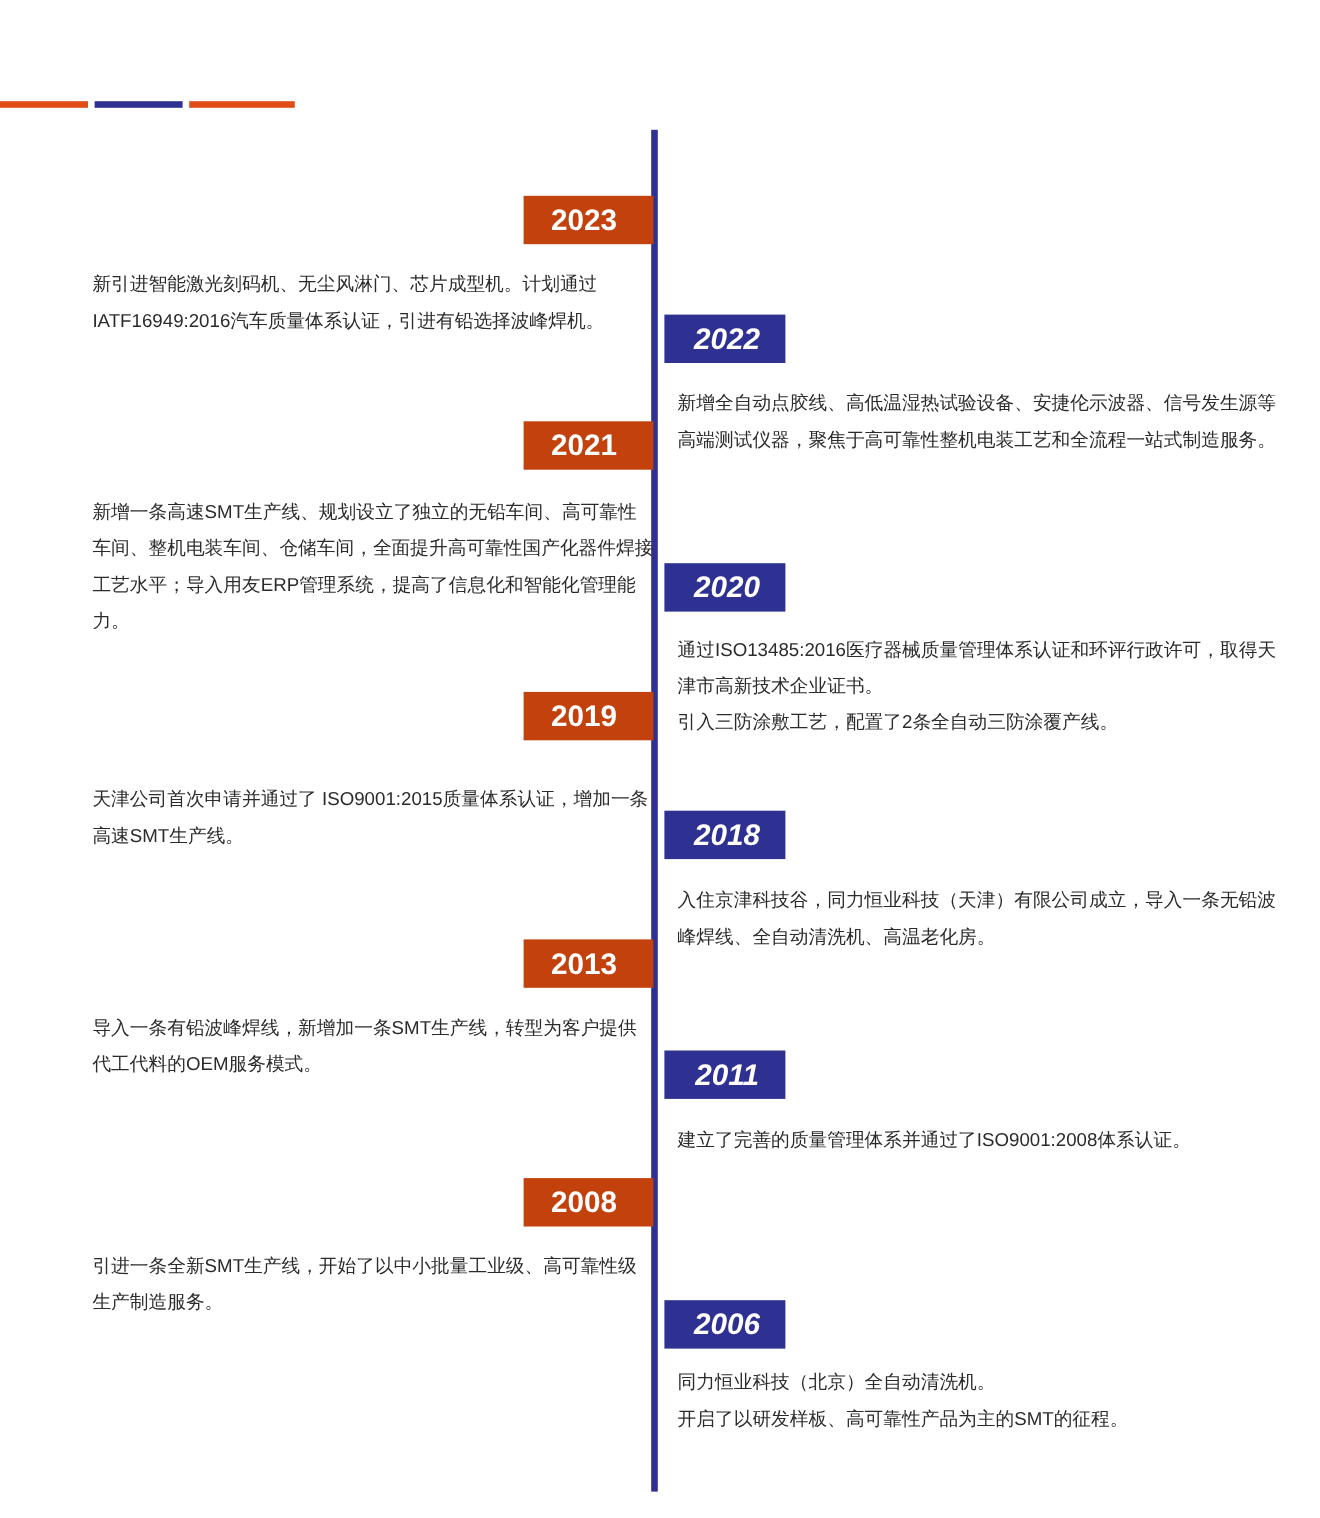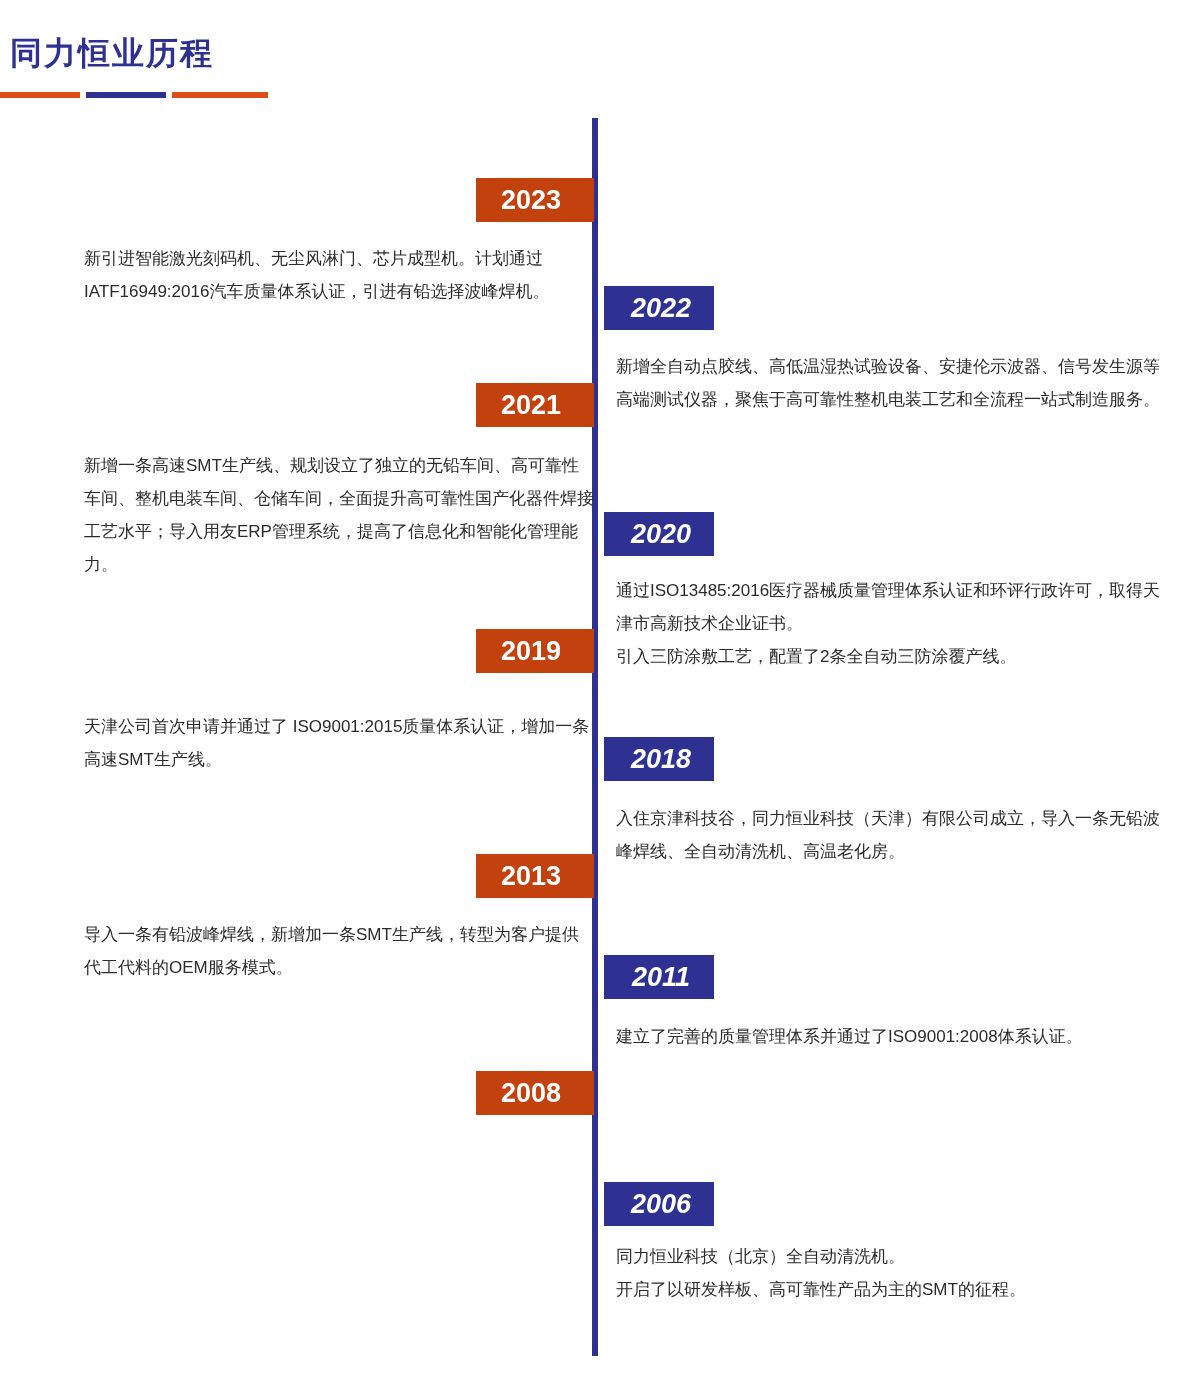--- a/index.html
+++ b/index.html
@@ -98,21 +98,20 @@
   .text-right {
     left: 616px;
     width: 560px;
     text-align: left;
   }
 </style>
 </head>
 <body>
 
 <div class="header">
-  <div class="page-title">同力恒业历程</div>
   <div class="rule-seg rule-a"></div>
   <div class="rule-seg rule-b"></div>
   <div class="rule-seg rule-c"></div>
 </div>
 
 <div class="timeline">
   <div class="spine"></div>
 
   <div class="year-chip year-left" style="top:178px;">2023</div>
   <div class="body-text text-left" style="top:242px;">新引进智能激光刻码机、无尘风淋门、芯片成型机。计划通过IATF16949:2016汽车质量体系认证，引进有铅选择波峰焊机。</div>
@@ -133,17 +132,18 @@
   <div class="year-chip year-right" style="top:737px;">2018</div>
   <div class="body-text text-right" style="top:802px;">入住京津科技谷，同力恒业科技（天津）有限公司成立，导入一条无铅波峰焊线、全自动清洗机、高温老化房。</div>
 
   <div class="year-chip year-left" style="top:854px;">2013</div>
   <div class="body-text text-left" style="top:918px;">导入一条有铅波峰焊线，新增加一条SMT生产线，转型为客户提供代工代料的OEM服务模式。</div>
 
   <div class="year-chip year-right" style="top:955px;">2011</div>
   <div class="body-text text-right" style="top:1020px;">建立了完善的质量管理体系并通过了ISO9001:2008体系认证。</div>
 
   <div class="year-chip year-left" style="top:1071px;">2008</div>
+  <div class="body-text text-left" style="top:1134px;">引进一条全新SMT生产线，开始了以中小批量工业级、高可靠性级生产制造服务。</div>
 
   <div class="year-chip year-right" style="top:1182px;">2006</div>
   <div class="body-text text-right" style="top:1240px;">同力恒业科技（北京）全自动清洗机。
 开启了以研发样板、高可靠性产品为主的SMT的征程。</div>
 </div>
 
 </body></html>

